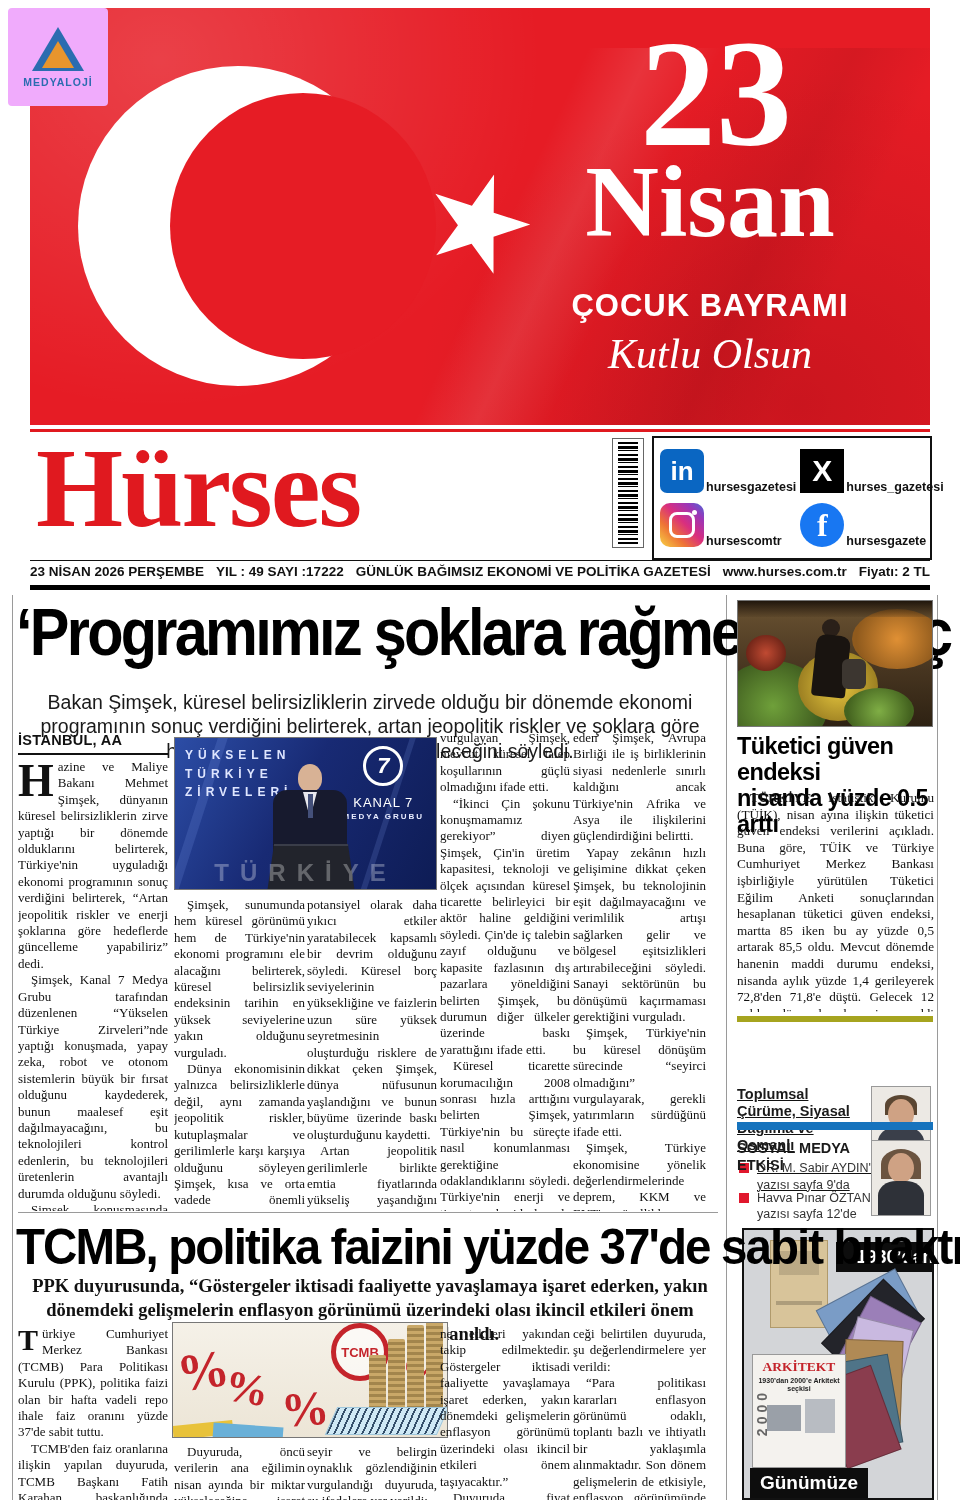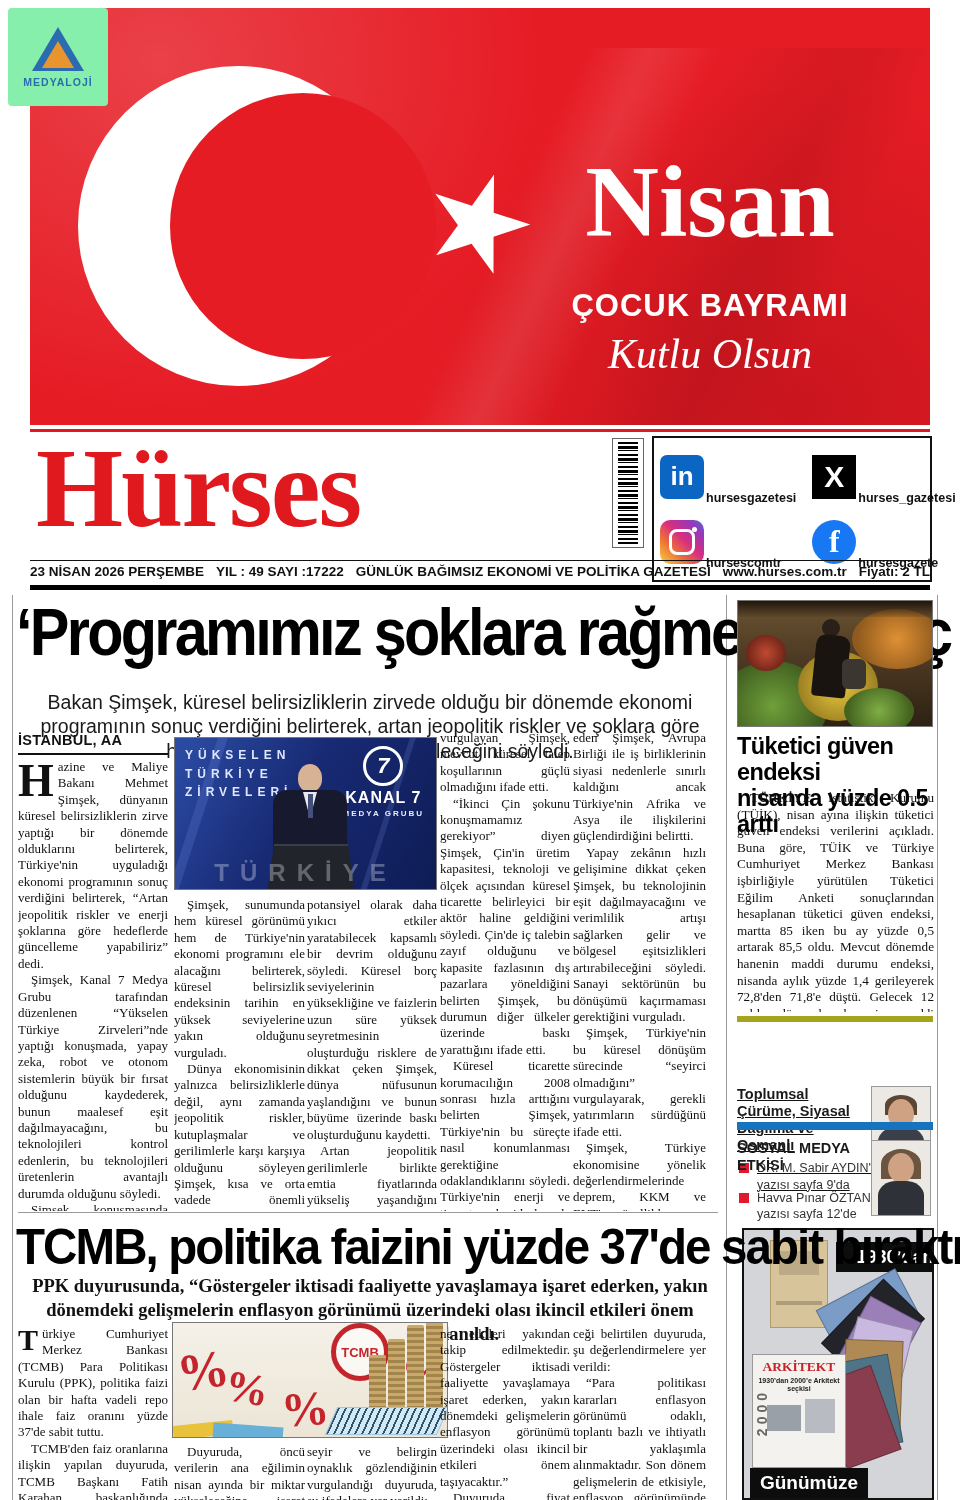--- a/index.html
+++ b/index.html
@@ -23,37 +23,37 @@
   .b-month{position:absolute;left:500px;top:138px;width:360px;text-align:center;color:#fff;
     font-family:"Liberation Serif",serif;font-weight:bold;font-size:102px;line-height:1.1;}
   .b-l1{position:absolute;left:500px;top:254px;width:360px;text-align:center;color:#fff;
     font-weight:bold;font-size:20px;letter-spacing:1px;}
   .b-l2{position:absolute;left:500px;top:280px;width:360px;text-align:center;color:#fff;
     font-weight:bold;font-size:31px;letter-spacing:1px;}
   .b-script{position:absolute;left:500px;top:322px;width:360px;text-align:center;color:#fff;
     font-family:"Liberation Serif",serif;font-style:italic;font-size:42px;}
 
   
-  .medya{left:8px;top:8px;width:100px;height:98px;background:#86efac;border-radius:4px;
+  .medya{left:8px;top:8px;width:100px;height:98px;background:#f0abfc;border-radius:4px;
     display:flex;flex-direction:column;align-items:center;justify-content:center;z-index:5;}
   .medya .tri{width:0;height:0;border-left:26px solid transparent;border-right:26px solid transparent;
     border-bottom:44px solid #2b6cb0;position:relative;}
   .medya .tri-in{position:absolute;left:-16px;top:14px;width:0;height:0;
     border-left:16px solid transparent;border-right:16px solid transparent;border-bottom:27px solid #e8952d;}
   .medya .mlabel{font-size:10.5px;font-weight:bold;color:#2b6cb0;letter-spacing:1px;margin-top:5px;}
 
   
   .red-rule{left:30px;top:429px;width:900px;height:3px;background:#e0191f;}
   .mast-title{left:36px;top:430px;width:575px;color:#e0191f;font-family:"Liberation Serif",serif;
     font-weight:bold;font-size:112px;line-height:1.05;letter-spacing:-2px;}
   .barcode{left:612px;top:438px;width:32px;height:110px;border:1px solid #666;background:#fff;padding:3px 5px;box-sizing:border-box;}
   .barcode .bars{width:100%;height:100%;
     background:repeating-linear-gradient(to bottom,#000 0 2px,#fff 2px 4px,#000 4px 7px,#fff 7px 8px,#000 8px 9px,#fff 9px 12px);}
-  .socialbox{left:652px;top:436px;width:280px;height:146px;border:2px solid #111;background:#fff;
-    display:grid;grid-template-columns:1fr 1fr;grid-template-rows:1fr 1fr;padding:6px 6px;box-sizing:border-box;column-gap:16px;}
+  .socialbox{left:652px;top:436px;width:280px;height:124px;border:2px solid #111;background:#fff;
+    display:grid;grid-template-columns:1fr 1fr;grid-template-rows:1fr 1fr;padding:6px 6px;box-sizing:border-box;column-gap:4px;}
   .soc{display:flex;align-items:center;cursor:pointer;}
   .soc .lbl{font-size:12.5px;font-weight:bold;margin-left:2px;align-self:flex-end;margin-bottom:4px;}
   .icon-li{width:44px;height:44px;background:#0a66c2;border-radius:7px;color:#fff;font-weight:bold;
     font-size:26px;display:flex;align-items:center;justify-content:center;flex:none;}
   .icon-x{width:44px;height:44px;background:#000;color:#fff;font-weight:900;font-size:30px;
     display:flex;align-items:center;justify-content:center;flex:none;}
   .icon-fb{width:44px;height:44px;background:#1877f2;border-radius:50%;color:#fff;font-weight:bold;
     font-family:"Liberation Serif",serif;font-size:32px;display:flex;align-items:center;justify-content:center;flex:none;}
   .icon-ig{width:44px;height:44px;border-radius:10px;flex:none;position:relative;
     background:linear-gradient(45deg,#f7d344 0%,#ee7435 30%,#d92e7f 55%,#9b36b7 80%,#4c68d7 100%);}
@@ -91,21 +91,21 @@
 
   
   .photo-main{left:174px;top:737px;width:263px;height:153px;border:1px solid #777;box-sizing:border-box;
     background:linear-gradient(120deg,#2c4da6 0%,#182a74 45%,#0e1c55 100%);overflow:hidden;}
   .photo-main .streak{position:absolute;background:rgba(140,175,255,.16);transform:skewX(-18deg);}
   .pm-title{position:absolute;left:10px;top:8px;color:#dfe6ff;font-weight:bold;font-size:12px;
     letter-spacing:5px;line-height:1.55;}
   .k7{position:absolute;right:12px;top:8px;text-align:center;color:#fff;}
   .k7 .circ{width:34px;height:34px;border:3px solid #fff;border-radius:50%;margin:0 auto;
     font-size:22px;font-weight:bold;font-style:italic;display:flex;align-items:center;justify-content:center;}
-  .k7 .kn{font-size:16px;font-weight:bold;letter-spacing:1px;margin-top:3px;}
+  .k7 .kn{font-size:13px;font-weight:normal;letter-spacing:1px;margin-top:9px;}
   .k7 .km{font-size:8px;font-weight:bold;letter-spacing:2px;margin-top:2px;color:#e8ecff;}
   .speaker-head{position:absolute;left:123px;top:26px;width:24px;height:28px;border-radius:50% 50% 45% 45%;background:#d8b295;}
   .speaker-body{position:absolute;left:98px;top:52px;width:74px;height:62px;border-radius:14px 14px 0 0;background:#171a2e;}
   .speaker-shirt{position:absolute;left:128px;top:54px;width:14px;height:26px;background:#e8e8ee;clip-path:polygon(0 0,100% 0,50% 100%);}
   .speaker-tie{position:absolute;left:133px;top:56px;width:5px;height:24px;background:#44507a;}
   .podium{position:absolute;left:92px;top:106px;width:88px;height:47px;background:#22242c;
     clip-path:polygon(8% 0,92% 0,100% 100%,0 100%);border-top:2px solid #3a3d49;}
   .pm-mark{position:absolute;left:0;bottom:2px;width:100%;text-align:center;color:rgba(255,255,255,.30);
     font-weight:bold;font-size:24px;letter-spacing:11px;}
 
@@ -184,20 +184,21 @@
   <div class="abs banner">
     <div class="fold1"></div>
     <div class="fold2"></div>
     <div class="fold3"></div>
     <div class="crescent">
       <div class="cut"></div>
     </div>
     <svg class="star-svg" viewBox="0 0 100 100">
       <polygon points="50,0 61,35 98,35 68,57 79,91 50,70 21,91 32,57 2,35 39,35" fill="#ffffff"></polygon>
     </svg>
+    <div class="b-day">23</div>
     <div class="b-month">Nisan</div>
     <div class="b-l2">ÇOCUK BAYRAMI</div>
     <div class="b-script">Kutlu Olsun</div>
   </div>
   <div class="abs medya">
     <div class="tri">
       <div class="tri-in"></div>
     </div>
     <div class="mlabel">MEDYALOJİ</div>
   </div>

